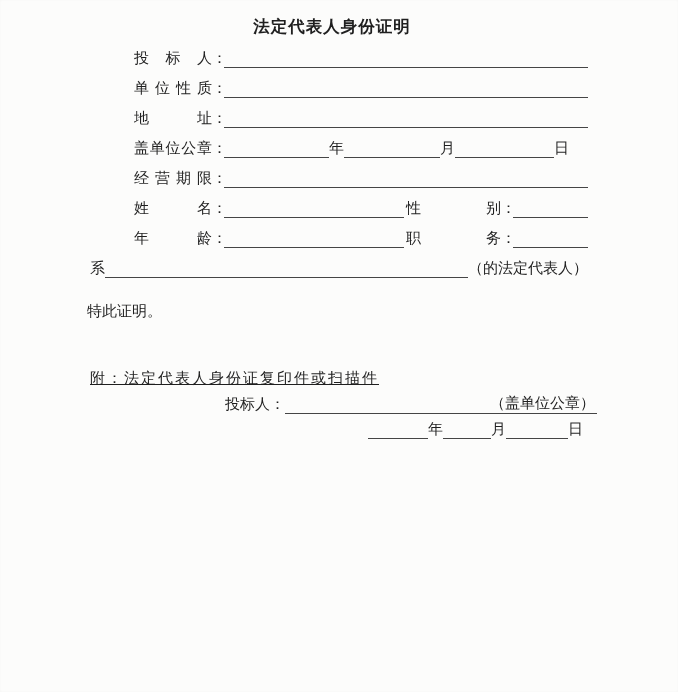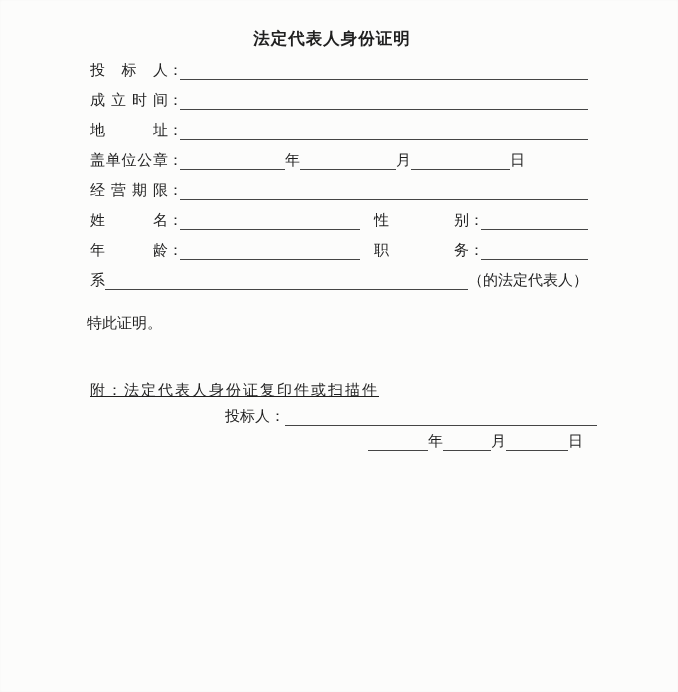--- a/index.html
+++ b/index.html
@@ -8,21 +8,21 @@
     background:#fcfcfb;
     position:relative;
     margin:0 auto;
     font-family:"Liberation Serif","DejaVu Serif",serif;
     color:#1f1f1f;
     font-size:15px;
     overflow:hidden;
     box-shadow:inset 0 0 2px rgba(0,0,0,0.04);
   }
   .title{
-    padding-top:28px;
+    padding-top:16px;
     margin-left:56px;margin-right:70px;
     height:22px;line-height:22px;
     text-align:center;
     font-weight:700;
     font-size:16.5px;
     letter-spacing:1px;
   }
   .form{margin:0 90px 0 90px;}
   .row{
     height:30px;
@@ -31,22 +31,23 @@
   }
   .flabel{
     display:inline-block;
     width:78px;
     text-align:justify;
     text-align-last:justify;
     line-height:19px;
     white-space:nowrap;
     overflow:visible;
     flex:none;
+    margin-left:44px;
   }
-  .flabel.mid{width:95px;margin-left:14px;}
+  .flabel.mid{width:95px;margin-left:2px;}
   .colon{
     display:inline-block;
     width:12px;
     line-height:19px;
     flex:none;
     overflow:visible;
   }
   .line{
     border-bottom:1.4px solid #454545;
     height:3px;
@@ -94,21 +95,21 @@
 
   <div class="form">
 
     <div class="row">
       <span class="flabel">投标人</span>
         <span class="colon">：</span>
         <span class="line fill"></span>
     </div>
 
     <div class="row">
-      <span class="flabel">成立时间</span>
+      <span class="flabel">单位性质</span>
         <span class="colon">：</span>
         <span class="line fill"></span>
     </div>
 
     <div class="row">
       <span class="flabel">地址</span>
         <span class="colon">：</span>
         <span class="line fill"></span>
     </div>
 
@@ -156,20 +157,21 @@
   </div>
 
 
   <div class="sentence2">特此证明。</div>
 
   <div class="attachment">附：法定代表人身份证复印件或扫描件</div>
 
   <div class="sig-row">
     <span class="sig-label">投标人：</span>
       <span class="line fill"></span>
+      <span class="seal-note">（盖单位公章）</span>
   </div>
 
   <div class="date-row">
     <span class="line w60"></span>
       <span class="cjk">年</span>
       <span class="line w48"></span>
       <span class="cjk">月</span>
       <span class="line w62"></span>
       <span class="cjk">日</span>
   </div>

